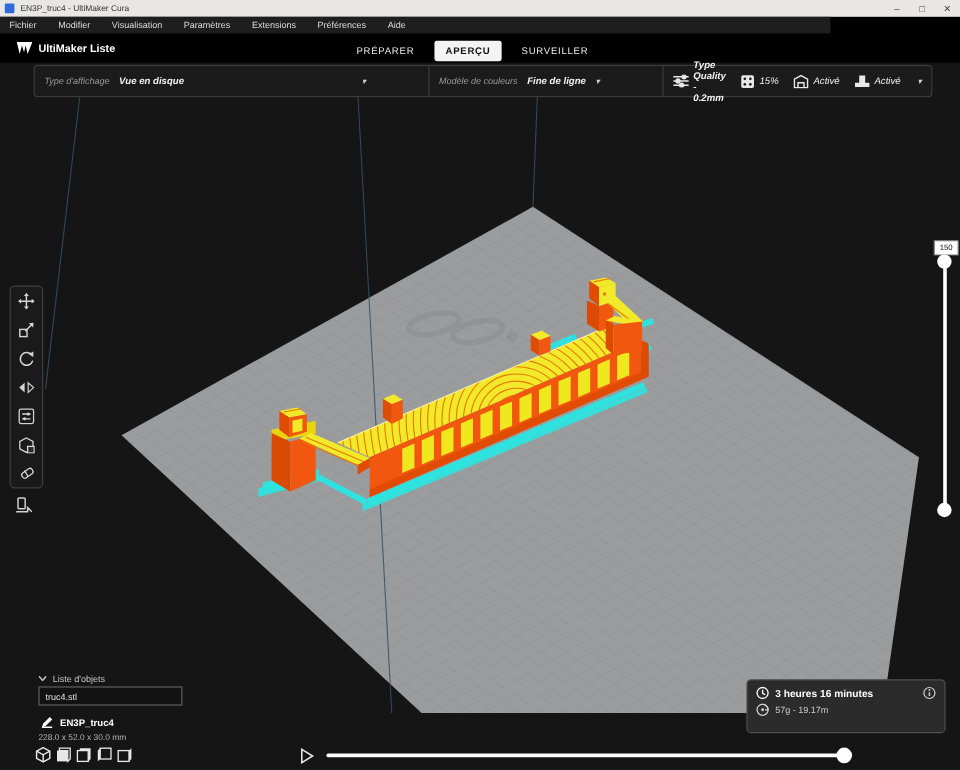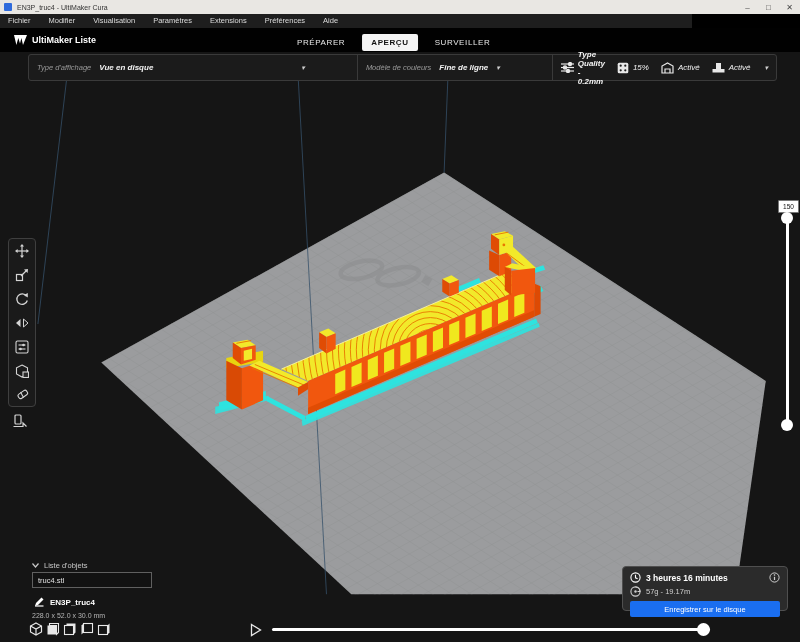--- a/index.html
+++ b/index.html
@@ -426,14 +426,13 @@
     </svg>
   </div>
   <div id="pi-row2">
     <svg width="11" height="11" viewBox="0 0 11 11">
       <circle cx="5.5" cy="5.5" r="4.6" fill="none" stroke="#cfcfcf" stroke-width="1.1"></circle>
       <path d="M5.5 1 A4.5 4.5 0 0 1 10 5.5 L7.5 5.5" fill="none" stroke="#cfcfcf" stroke-width="1.1"></path>
       <circle cx="5.5" cy="5.5" r="1.2" fill="#cfcfcf"></circle>
     </svg>
     <span>57g - 19.17m</span>
   </div>
-  <div id="savebtn">Enregistrer sur le disque</div>
 </div>
 
 </body></html>

